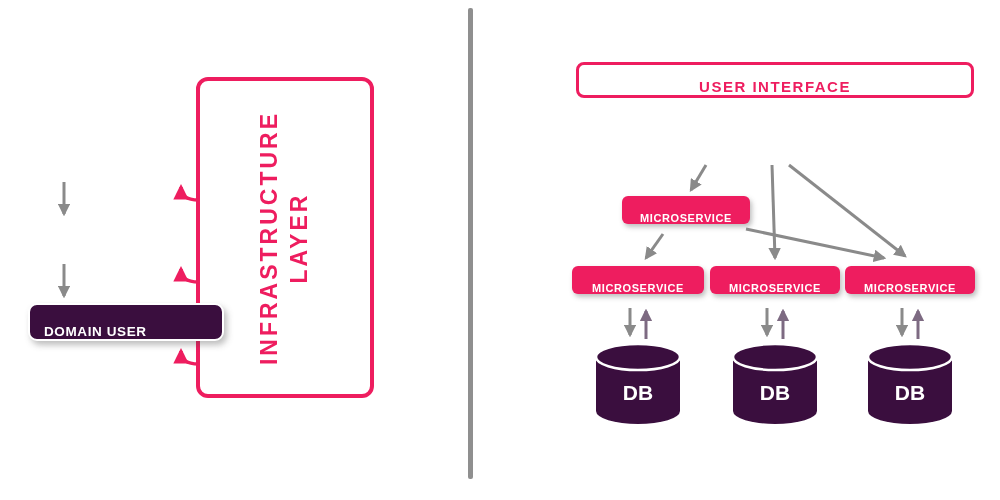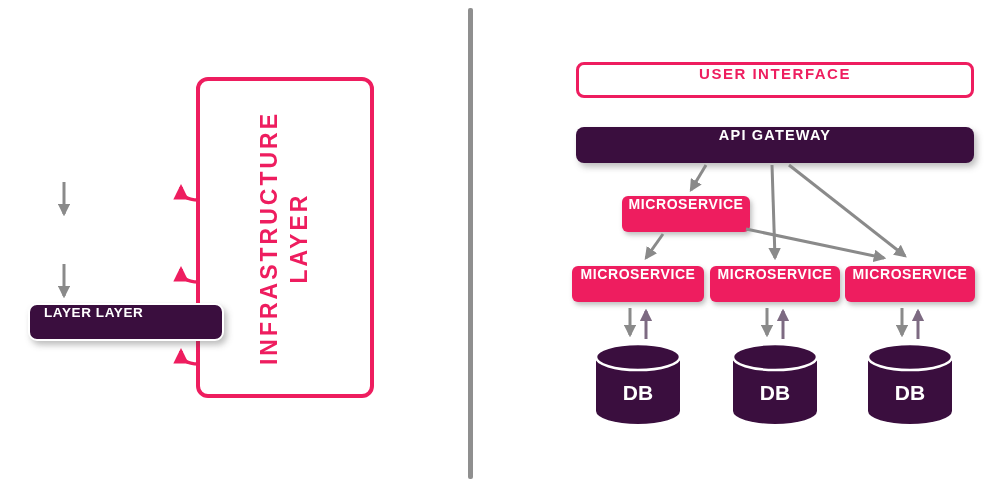--- a/index.html
+++ b/index.html
@@ -1,21 +1,21 @@
 <!DOCTYPE html>
 <html style="--c-dark: #3a0e3e; --c-pink: #ee1d5f; --c-gray: #8a8a8a; --c-purple: #7d6a82;"><head>
 <meta charset="utf-8">
 <style>
   * { margin:0; padding:0; box-sizing:border-box; }
   html,body { background:#ffffff; font-family:"Liberation Sans", sans-serif; }
   .canvas {
     position:relative; width:1000px; height:500px; background:#ffffff; overflow:hidden;
   }
   .node {
-    position:absolute; display:flex; align-items:flex-start; justify-content:center;
+    position:absolute; display:flex; align-items:flex-end; justify-content:center;
     font-weight:bold; border-radius:8px; white-space:nowrap;
   }
   .dark {
     background:var(--c-dark,#3a0e3e); color:#ffffff;
     box-shadow:3px 4px 6px rgba(70,70,70,.35);
   }
   .layer-box {
     left:28px; width:196px; height:38px; justify-content:flex-start; padding-left:14px;
     font-size:13.5px; letter-spacing:.6px; z-index:3; border:2px solid #fff; border-radius:9px;
   }
@@ -36,22 +36,22 @@
   .ui-box {
     left:576px; top:62px; width:398px; height:36px;
     background:#ffffff; border:3px solid var(--c-pink,#ee1d5f);
     color:var(--c-pink,#ee1d5f); font-size:15px; letter-spacing:1.5px; z-index:3;
   }
   .gw-box {
     left:576px; top:127px; width:398px; height:36px;
     font-size:14.5px; letter-spacing:1.2px; z-index:3;
   }
   .ms-box {
-    background:var(--c-pink,#ee1d5f); color:#ffffff; font-size:14px;
-    letter-spacing:.6px; border-radius:6px; height:36px;
+    background:var(--c-pink,#ee1d5f); color:#ffffff; font-size:11px;
+    letter-spacing:.6px; border-radius:6px; height:28px;
     box-shadow:2px 3px 5px rgba(70,70,70,.35); z-index:3;
   }
   .db {
     position:absolute; z-index:3;
   }
   .arrows {
     position:absolute; left:0; top:0; width:1000px; height:500px;
     z-index:4; pointer-events:none;
   }
 </style>
@@ -61,32 +61,29 @@
 <div class="canvas">
 
   <div class="infra-box">
     <div class="infra-label">
       <div>INFRASTRUCTURE</div>
       <div>LAYER</div>
     </div>
   </div>
 
   <div class="node dark layer-box" style="top:303px;">
-    <span>LAYER LAYER</span>
+    <span>DOMAIN USER</span>
   </div>
 
   <div class="divider"></div>
 
   <div class="node ui-box">
     <span>USER INTERFACE</span>
   </div>
 
-  <div class="node dark gw-box">
-    <span>API GATEWAY</span>
-  </div>
 
   <div class="node ms-box" style="left:622px;top:196px;width:128px;">
     <span>MICROSERVICE</span>
   </div>
 
   <div class="node ms-box" style="left:572px;top:266px;width:132px;">
     <span>MICROSERVICE</span>
   </div>
   <div class="node ms-box" style="left:710px;top:266px;width:130px;">
     <span>MICROSERVICE</span>

